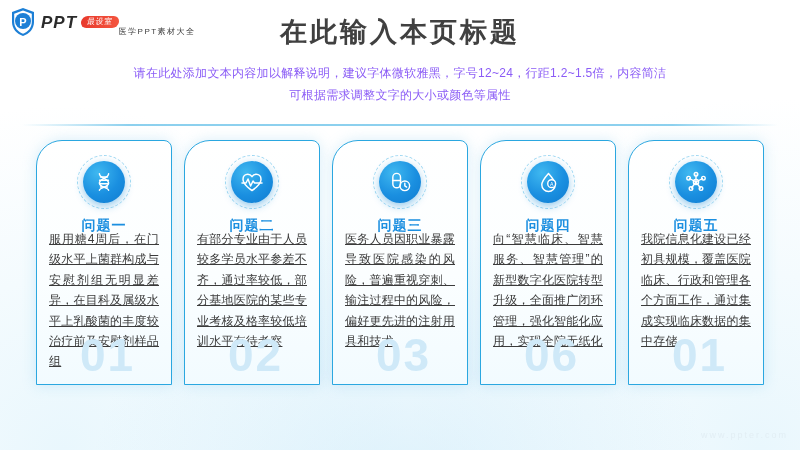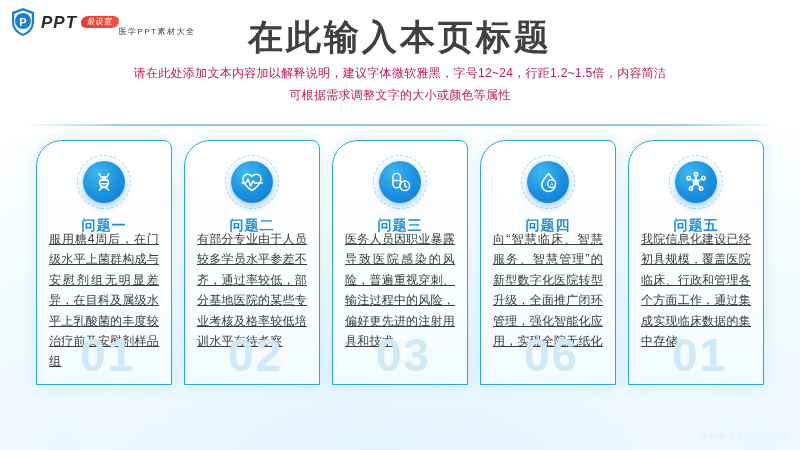--- a/index.html
+++ b/index.html
@@ -33,25 +33,25 @@
     color:#fff;font-size:8px;padding:2px 6px 2px 6px;border-radius:7px;
     letter-spacing:.5px;transform:skewX(-8deg);
   }
   .logo-sub{
     font-size:8px;color:#3c3c3c;letter-spacing:1.5px;margin-top:19px;
   }
 
   
   .page-title{
     position:absolute;left:0;right:0;top:14px;text-align:center;
-    font-size:35px;font-weight:bold;color:#404040;letter-spacing:3px;
+    font-size:27px;font-weight:bold;color:#404040;letter-spacing:3px;
   }
   .subtitle{
     position:absolute;left:0;right:0;top:62px;text-align:center;
-    font-size:12px;color:#be185d;line-height:1.85;letter-spacing:.3px;
+    font-size:12px;color:#8b5cf6;line-height:1.85;letter-spacing:.3px;
   }
   .divider{
     position:absolute;left:22px;right:22px;top:124px;height:2px;
     background:linear-gradient(90deg,
       rgba(255,255,255,0) 0%,
       rgba(120,200,235,.85) 14%,
       rgba(120,200,235,.85) 86%,
       rgba(255,255,255,0) 100%);
   }
 

